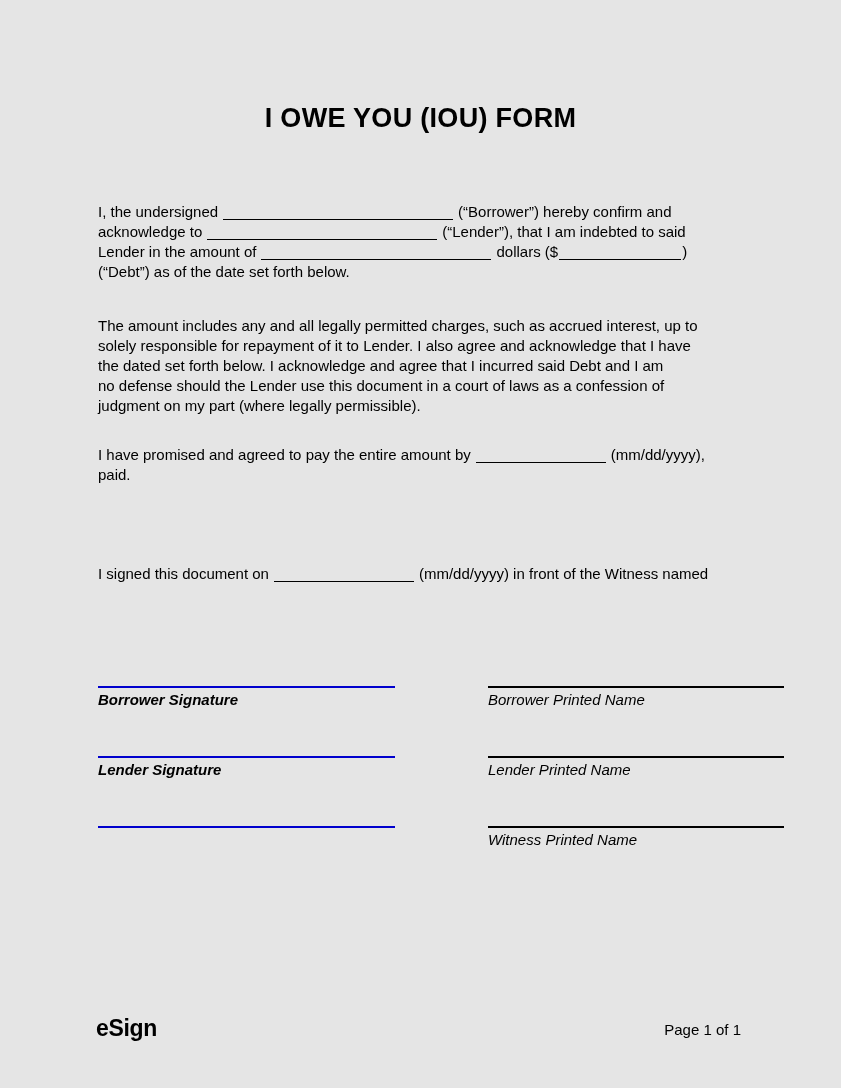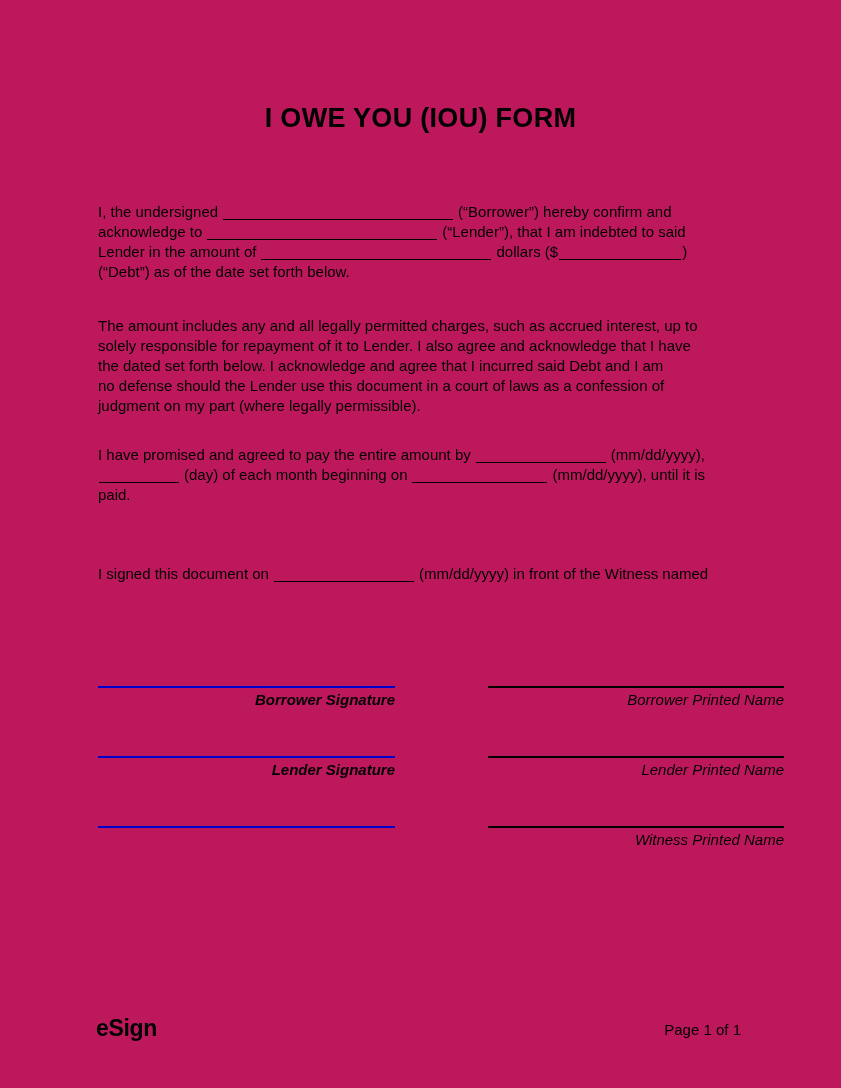--- a/index.html
+++ b/index.html
@@ -6,21 +6,21 @@
   html, body { background: #ffffff; }
   body {
     width: 841px; height: 1088px;
     font-family: "Liberation Sans", sans-serif;
     color: #000;
     position: relative;
     overflow: hidden;
   }
   .page {
     position: absolute; inset: 0;
-    background: #be185d;
+    background: #e5e5e5;
   }
   .title {
     position: absolute;
     top: 103px; left: 0; width: 841px;
     text-align: center;
     font-size: 27px;
     font-weight: bold;
     letter-spacing: 0.3px;
   }
   .para {
@@ -65,21 +65,20 @@
     height: 0;
     border-top: 2px solid #000;
   }
   .sig-line.blue { border-top-color: #0000cd; }
   .sig-label {
     margin-top: 3px;
     font-size: 15px;
     font-style: italic;
     font-weight: bold;
     white-space: nowrap;
-    text-align: right;
   }
   .sig-label.plain { font-weight: normal; }
   .footer-brand {
     position: absolute;
     left: 96px; top: 1015px;
     font-size: 23px;
     font-weight: bold;
     letter-spacing: -0.3px;
   }
   .footer-page {
@@ -106,21 +105,20 @@
   <div class="para p2">
     <div>The amount includes any and all legally permitted charges, such as accrued interest, up to</div>
     <div>solely responsible for repayment of it to Lender. I also agree and acknowledge that I have</div>
     <div>the dated set forth below. I acknowledge and agree that I incurred said Debt and I am</div>
     <div>no defense should the Lender use this document in a court of laws as a confession of</div>
     <div>judgment on my part (where legally permissible).</div>
   </div>
 
   <div class="para p3">
     <div><span>I have promised and agreed to pay the entire amount by</span><span class="blank w130"></span><span>(mm/dd/yyyy),</span></div>
-    <div><span class="blank w80 m0l"></span><span>(day) of each month beginning on</span><span class="blank w135"></span><span>(mm/dd/yyyy), until it is</span></div>
     <div><span>paid.</span></div>
   </div>
 
   <div class="para p4">
     <div><span>I signed this document on</span><span class="blank w140"></span><span>(mm/dd/yyyy) in front of the Witness named</span></div>
   </div>
 
   <div class="sig-row sig-r1">
     <div class="sig-col-left">
       <div class="sig-line blue"></div>

